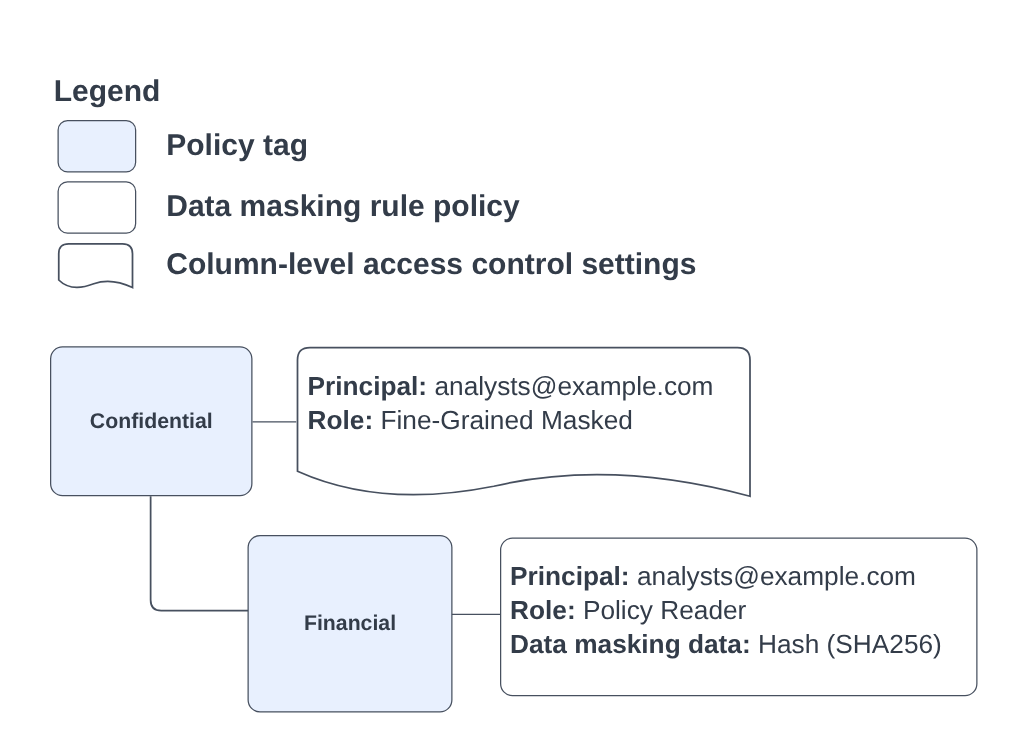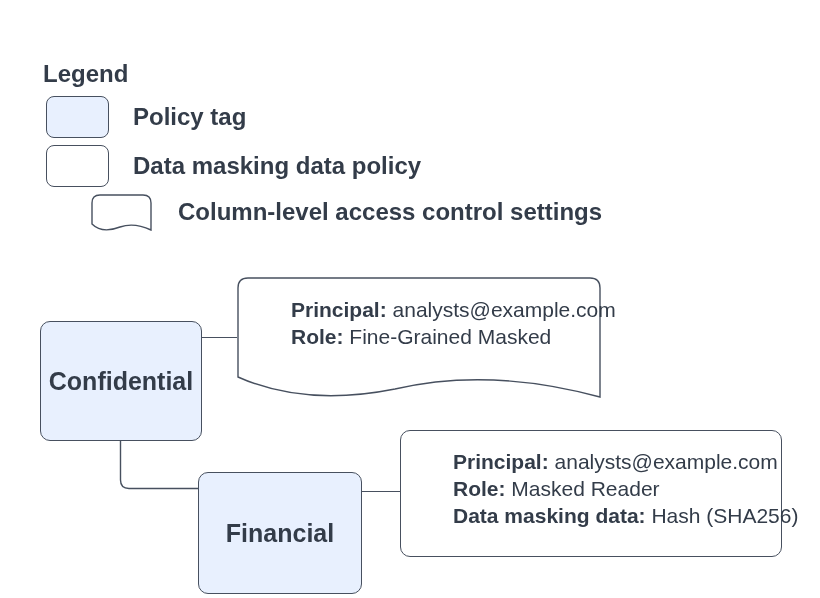--- a/index.html
+++ b/index.html
@@ -35,36 +35,36 @@
     background: #ffffff;
   }
   .swatch-tag { background: var(--tag, #e8f0fe); }
 
   
   .node {
     background: var(--tag, #e8f0fe);
     border: 1.4px solid var(--stroke, #47505f);
     border-radius: 10px;
     display: flex; align-items: center; justify-content: center;
-    font-size: 25px; font-weight: 700; margin-top: 44px;
+    font-size: 17px; font-weight: 700;
   }
   .node-confidential { left: 40px; top: 277px; width: 162px; height: 120px; }
-  .node-financial   { left: 198px; top: 428px; width: 164px; height: 122px; text-align: center; }
+  .node-financial   { left: 198px; top: 428px; width: 164px; height: 142px; text-align: center; }
 
   
   .callout-rect {
     left: 400px; top: 430px; width: 382px; height: 127px;
     background: #ffffff;
     border: 1.4px solid var(--stroke, #47505f);
     border-radius: 10px;
   }
   .callout-text {
     font-size: 21px; line-height: 27px; white-space: nowrap;
   }
-  .callout-text b { font-weight: 700; margin-left: 45px; }
+  .callout-text b { font-weight: 700; }
   .callout-text-1 { left: 246px; top: 296px; }
   .callout-text-2 { left: 408px; top: 448px; }
 
   
   .h-line {
     height: 0;
     border-top: 1.4px solid var(--stroke, #47505f);
   }
   svg { display: block; overflow: visible; }
   .shape-stroke { fill: #ffffff; stroke: var(--stroke, #47505f); stroke-width: 1.4; }
@@ -77,24 +77,24 @@
 
   <div class="abs legend-title">Legend</div>
 
   <div class="abs legend-row" style="top:97px; height:40px;">
     <div class="swatch-rect swatch-tag"></div>
     <div class="legend-label">Policy tag</div>
   </div>
 
   <div class="abs legend-row" style="top:146px; height:40px;">
     <div class="swatch-rect"></div>
-    <div class="legend-label">Data masking data policy</div>
+    <div class="legend-label">Data masking rule policy</div>
   </div>
 
-  <div class="abs legend-row" style="top:194px; height:36px;margin-left:45px;">
+  <div class="abs legend-row" style="top:194px; height:36px;">
     <svg width="61" height="43" viewBox="0 0 61 43" style="flex:0 0 auto; margin-top:7px;">
       <path class="shape-stroke" d="M 9 1 L 52 1 Q 60 1 60 9 L 60 36 Q 43 28 29 33 Q 11 40 1 30 L 1 9 Q 1 1 9 1 Z"></path>
     </svg>
     <div class="legend-label">Column-level access control settings</div>
   </div>
 
   <div class="abs h-line" style="left:202px; top:336.5px; width:35px;"></div>
 
   <svg class="abs" style="left:114px; top:396px;" width="90" height="95" viewBox="0 0 90 95">
     <path class="line-stroke" d="M 6.5 1 L 6.5 84 Q 6.5 92.5 15 92.5 L 85 92.5"></path>
@@ -125,21 +125,21 @@
   </div>
 
   <div class="abs callout-rect"></div>
   <div class="abs callout-text callout-text-2">
     <div>
       <b>Principal:</b>
       <span>analysts@example.com</span>
     </div>
     <div>
       <b>Role:</b>
-      <span>Masked Reader</span>
+      <span>Policy Reader</span>
     </div>
     <div>
       <b>Data masking data:</b>
       <span>Hash (SHA256)</span>
     </div>
   </div>
 
 </div>
 
 </body></html>

